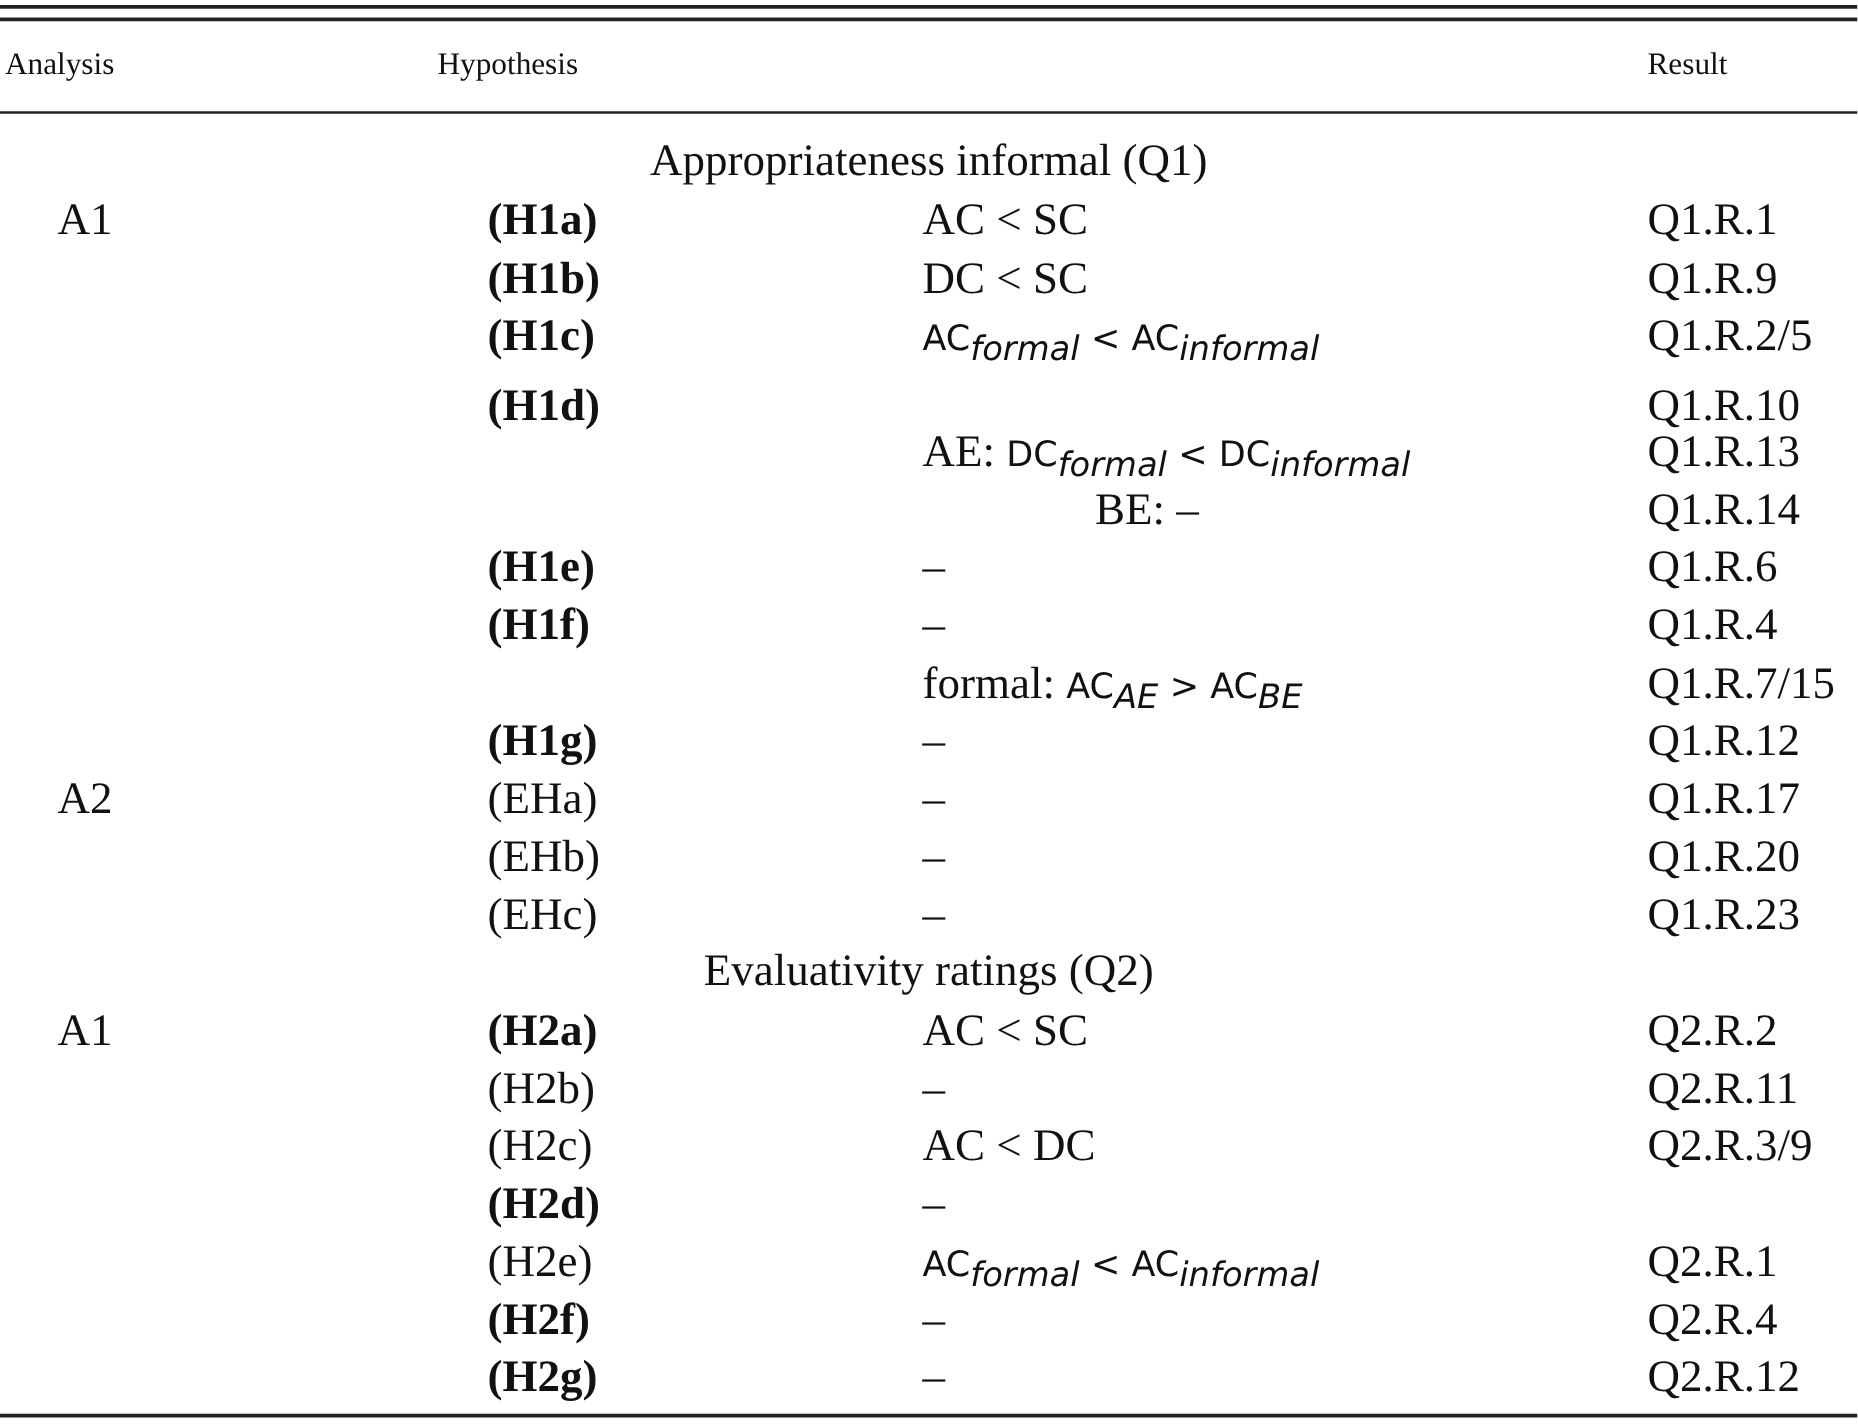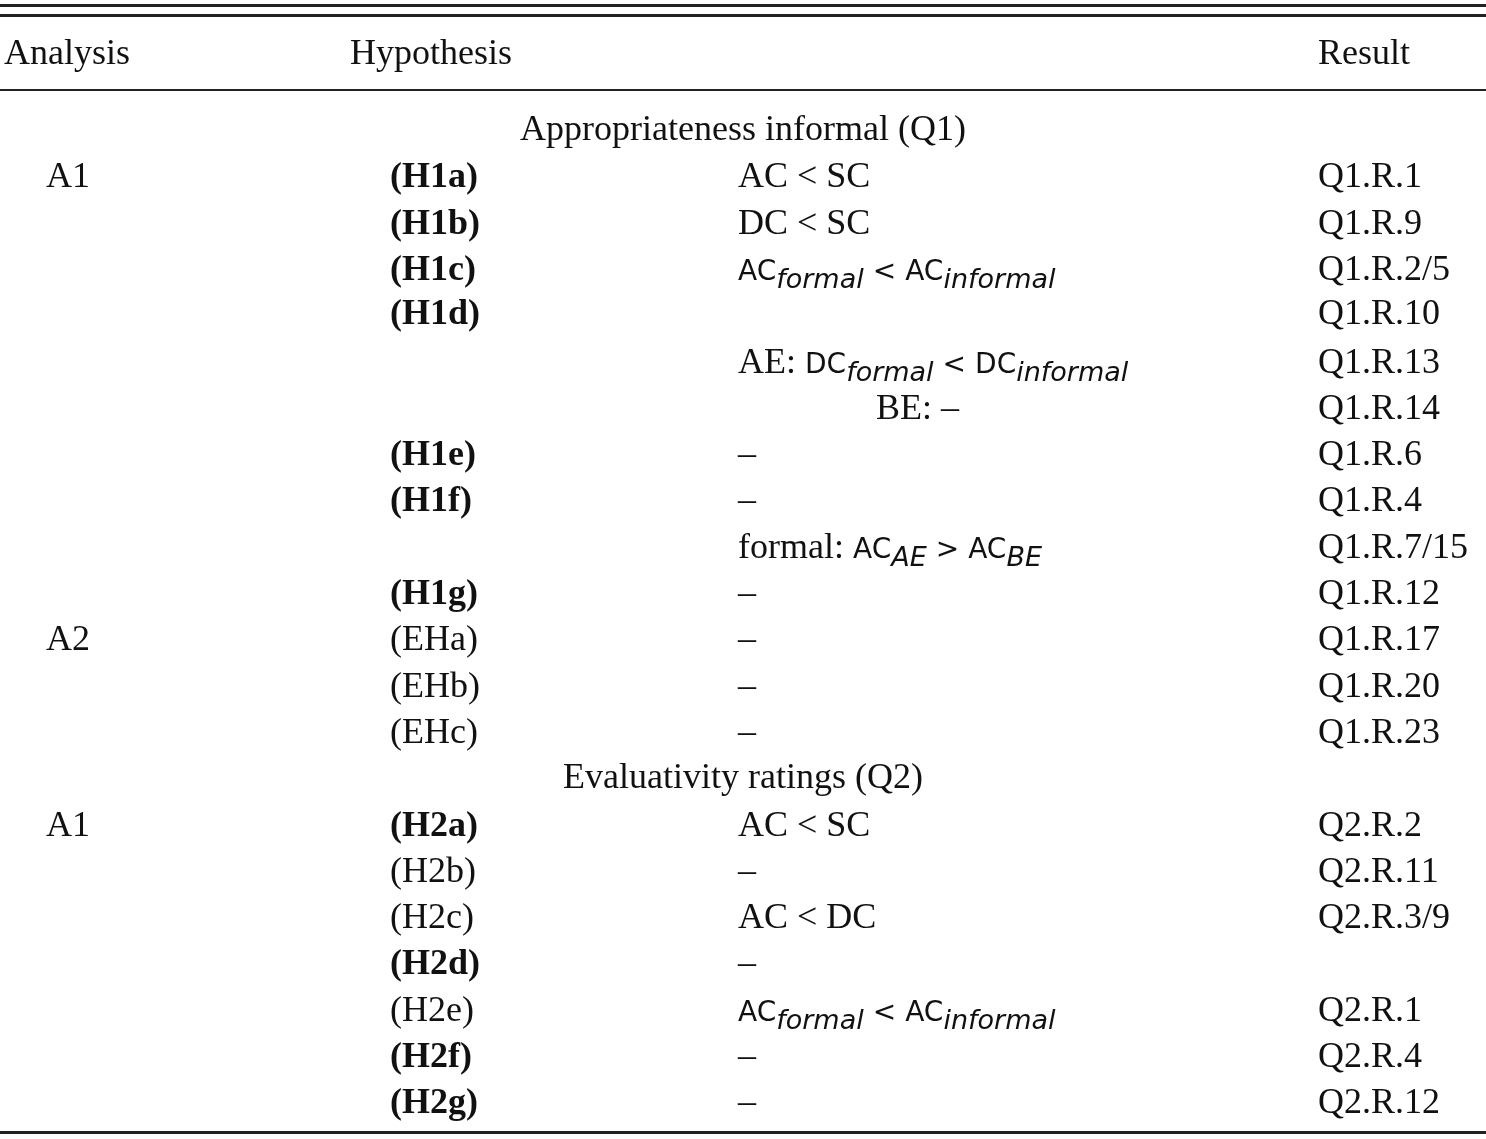--- a/index.html
+++ b/index.html
@@ -7,21 +7,21 @@
     width: 1486px; height: 1139px; position: relative; overflow: hidden;
     font-family: "Liberation Serif", "DejaVu Serif", serif;
     color: #111111;
   }
   .rule { position: absolute; left: 0; width: 1486px; background: #222; }
   .rule-top1 { top: 4px; height: 3px; }
   .rule-top2 { top: 14px; height: 3px; }
   .rule-mid { top: 89px; height: 2px; }
   .rule-bot { top: 1131px; height: 3px; }
 
-  .hdr { position: absolute; top: 30px; font-size: 36px; line-height: 44px; }
+  .hdr { position: absolute; top: 30px; font-size: 25px; line-height: 44px; }
   .hdr-analysis { left: 4px; }
   .hdr-hypothesis { left: 350px; }
   .hdr-result { left: 1318px; }
 
   .section { position: absolute; left: 0; width: 1486px; text-align: center; font-size: 36px; line-height: 44px; }
 
   .row { position: absolute; left: 0; width: 1412px; height: 46px; font-size: 36px; line-height: 46px; }
   .c-analysis { position: absolute; left: 46px; }
   .c-hyp { position: absolute; left: 390px; }
   .c-hyp.bold { font-weight: bold; }
@@ -58,21 +58,21 @@
         <span class="c-hyp bold">(H1b)</span>
         <span class="c-pred">DC &lt; SC</span>
         <span class="c-res">Q1.R.9</span>
       </div>
       <div class="row" style="top: 244.9px;">
         <span class="c-analysis"></span>
         <span class="c-hyp bold">(H1c)</span>
         <span class="c-pred"><span class="sans">AC</span><span class="sub">formal</span> <span class="sans">&lt;</span> <span class="sans">AC</span><span class="sub">informal</span></span>
         <span class="c-res">Q1.R.2/5</span>
       </div>
-      <div class="row" style="top: 289px; text-decoration: underline;">
+      <div class="row" style="top: 301px; text-decoration: underline;">
         <span class="c-analysis"></span>
         <span class="c-hyp bold">(H1d)</span>
         <span class="c-res">Q1.R.10</span>
       </div>
       <div class="row" style="top: 337.5px;">
         <span class="c-analysis"></span>
         <span class="c-hyp"></span>
         <span class="c-pred">AE: <span class="sans">DC</span><span class="sub">formal</span> <span class="sans">&lt;</span> <span class="sans">DC</span><span class="sub">informal</span></span>
         <span class="c-res">Q1.R.13</span>
       </div>

